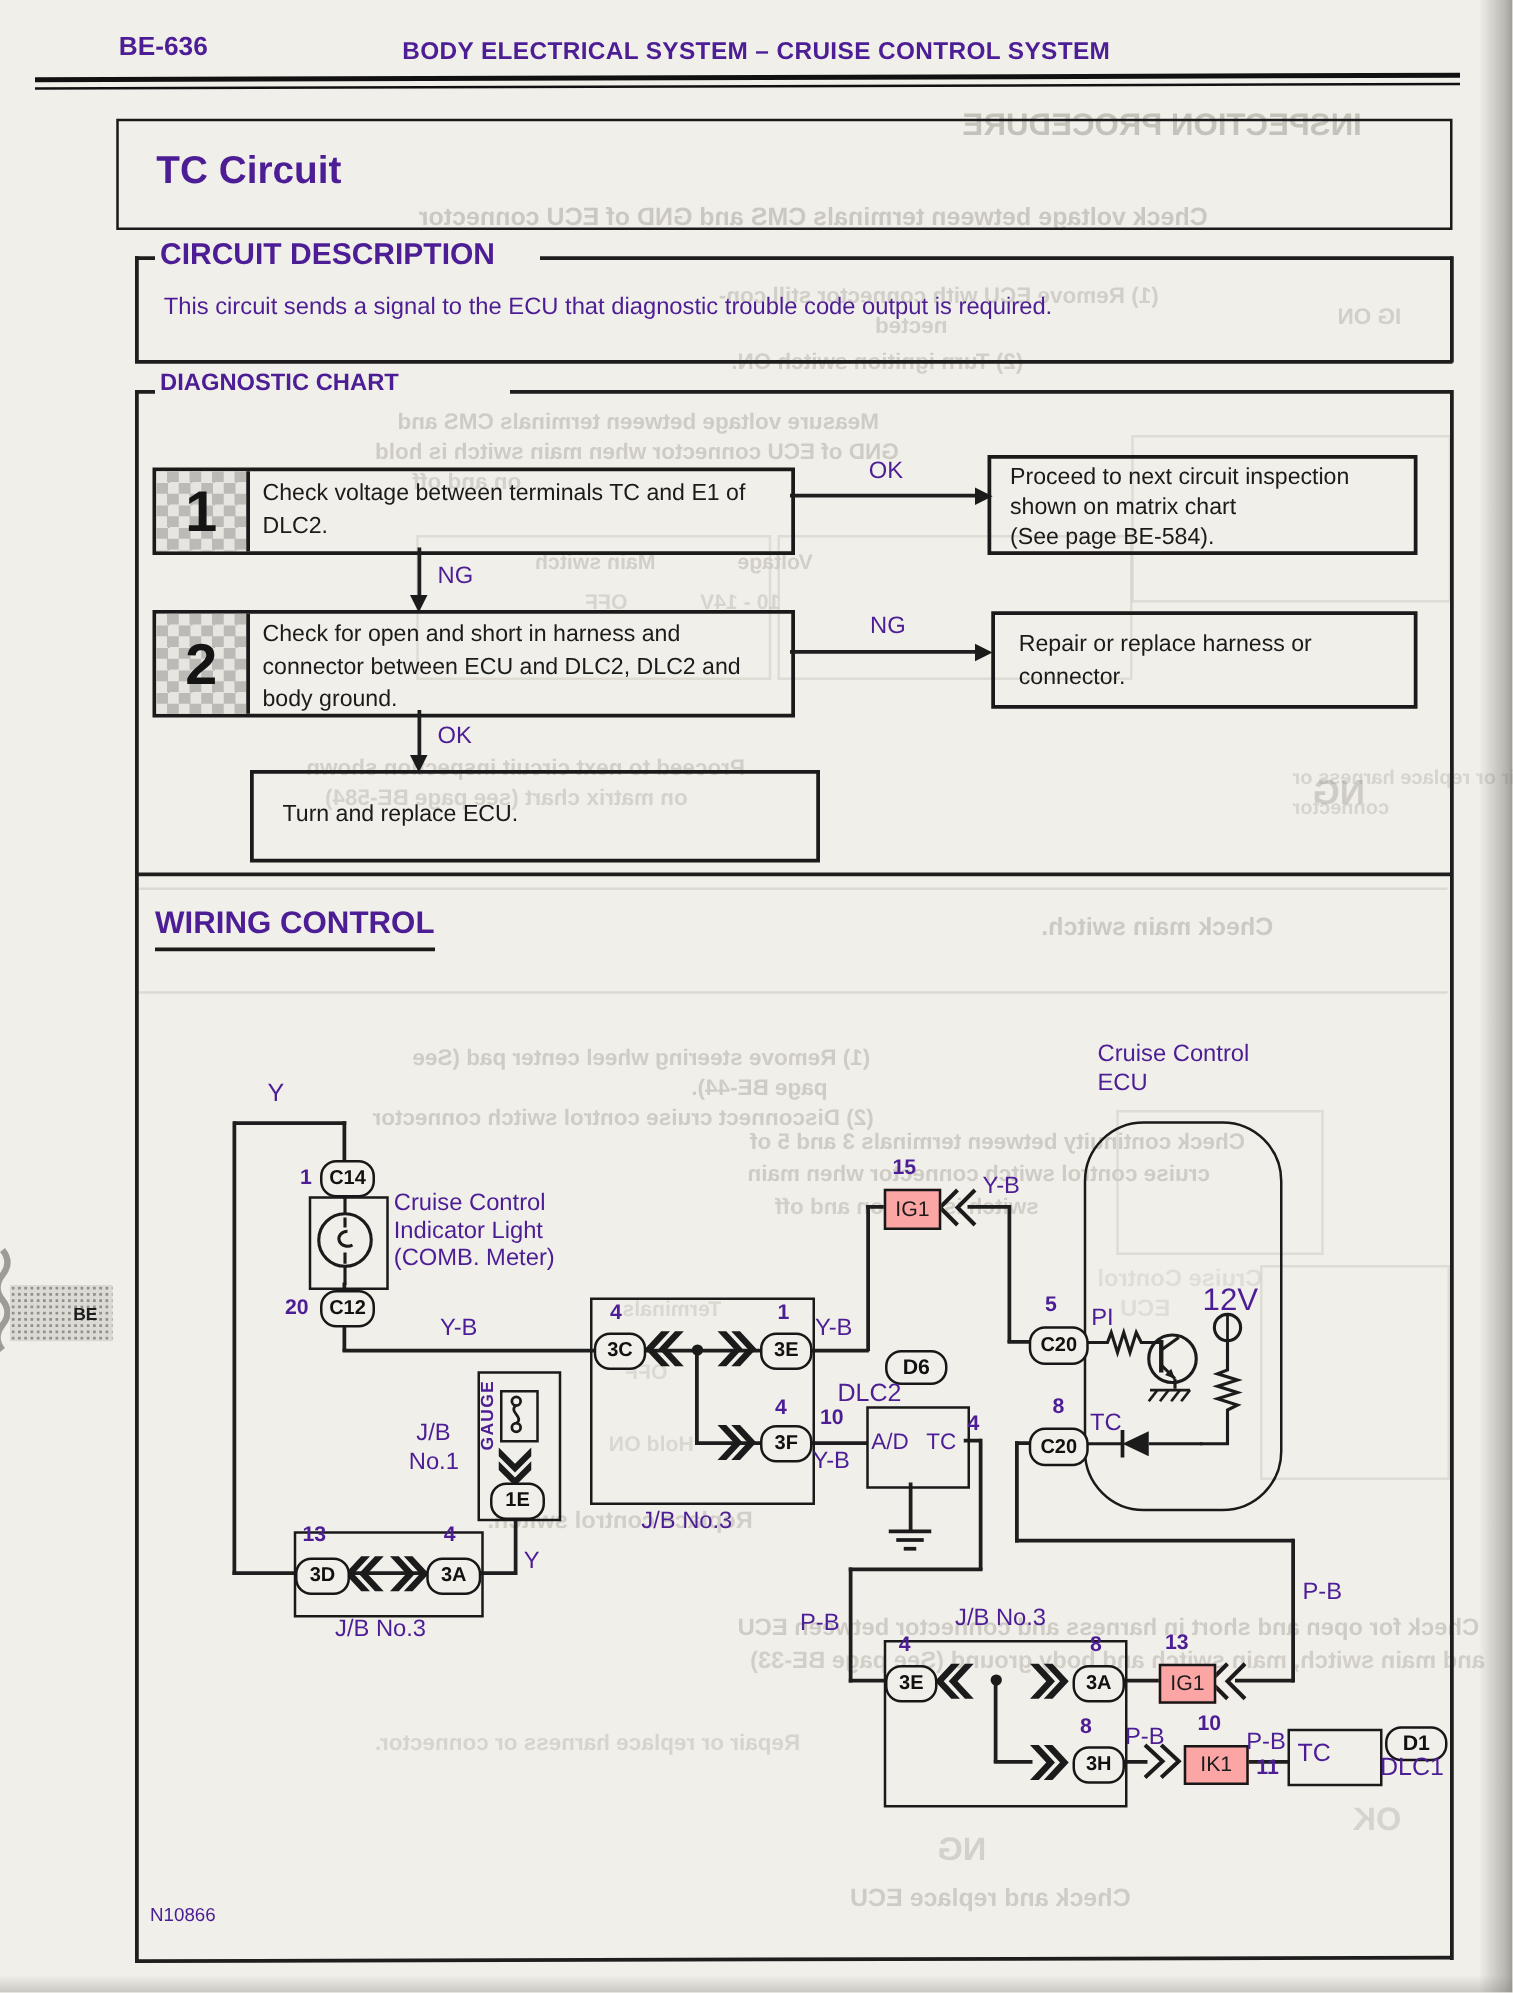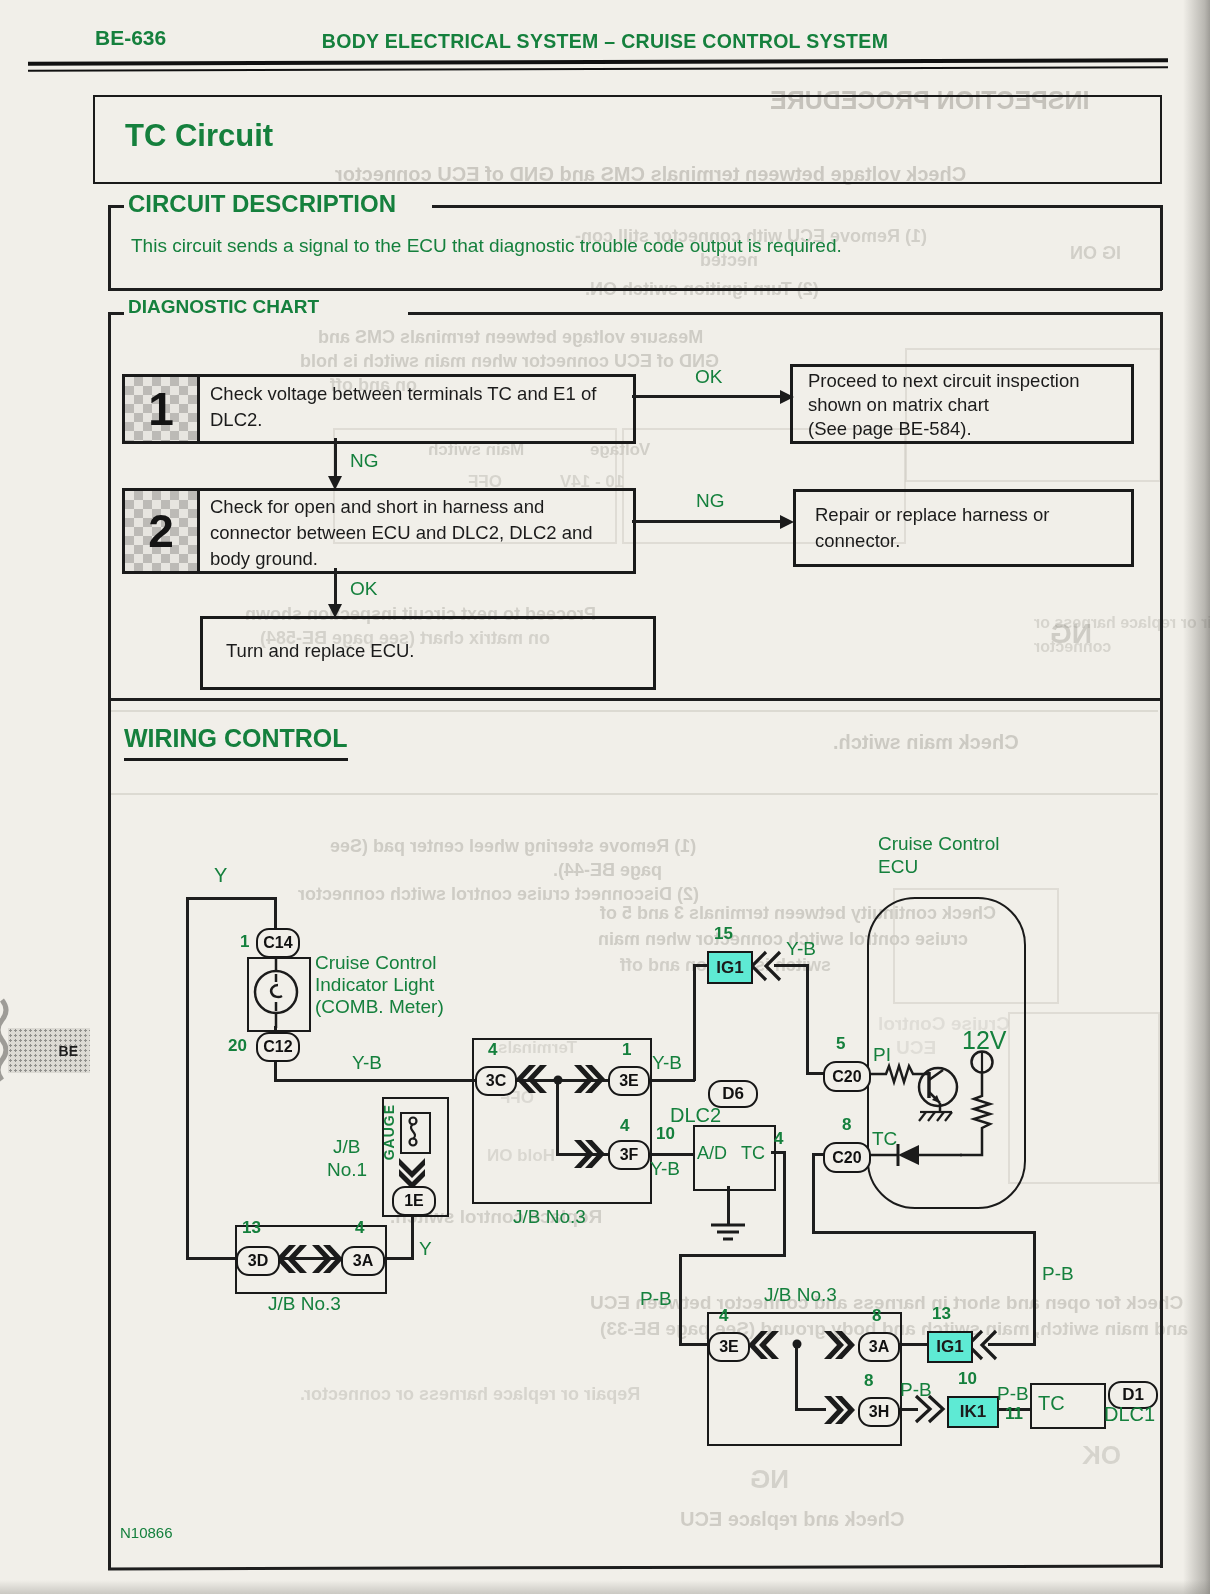--- a/index.html
+++ b/index.html
@@ -1,26 +1,26 @@
 <!DOCTYPE html>
 <html><head>
 <meta charset="utf-8">
 <style>
   html,body{margin:0;padding:0;}
   body{width:1210px;height:1594px;position:relative;background:#f1efe9;overflow:hidden;
        font-family:"Liberation Sans",sans-serif;color:#1b1b1b;}
   .abs{position:absolute;}
-  .lbl{position:absolute;white-space:nowrap;color:#15803d;}
+  .lbl{position:absolute;white-space:nowrap;color:#4c1d95;}
   .b{font-weight:bold;}
   .w{position:absolute;background:#1e1e1e;}
   .box{position:absolute;border:3px solid #1a1a1a;background:transparent;}
   .thin{border-width:2.5px;}
   .pin{position:absolute;border:2.5px solid #171717;border-radius:13px;background:#f1efe9;
        font-weight:bold;font-size:16px;color:#111;display:flex;align-items:center;justify-content:center;}
-  .term{position:absolute;border:2.5px solid #171717;background:#5eead4;font-weight:bold;font-size:17px;
+  .term{position:absolute;border:2.5px solid #171717;background:#fca5a5;font-weight:normal;font-size:17px;
         display:flex;align-items:center;justify-content:center;}
   .tile{position:absolute;left:0;top:0;bottom:0;width:72px;border-right:3px solid #1a1a1a;
         background:repeating-conic-gradient(#bcbab6 0% 25%,#e7e5e0 0% 50%) 0 0/18px 18px;
         display:flex;align-items:center;justify-content:center;font-size:46px;font-weight:bold;color:#141414;}
   .btxt{position:absolute;font-size:18.5px;line-height:26px;}
   .ah-r{position:absolute;width:0;height:0;border-top:7px solid transparent;border-bottom:7px solid transparent;border-left:14px solid #1b1b1b;}
   .ah-d{position:absolute;width:0;height:0;border-left:7px solid transparent;border-right:7px solid transparent;border-top:14px solid #1b1b1b;}
   .ghost{position:absolute;transform:scaleX(-1);color:#89867d;font-weight:bold;white-space:nowrap;}
   .grect{position:absolute;border:2px solid #cdcac2;opacity:.5;}
   .gline{position:absolute;background:#d7d4cc;height:1.5px;opacity:.8;}

